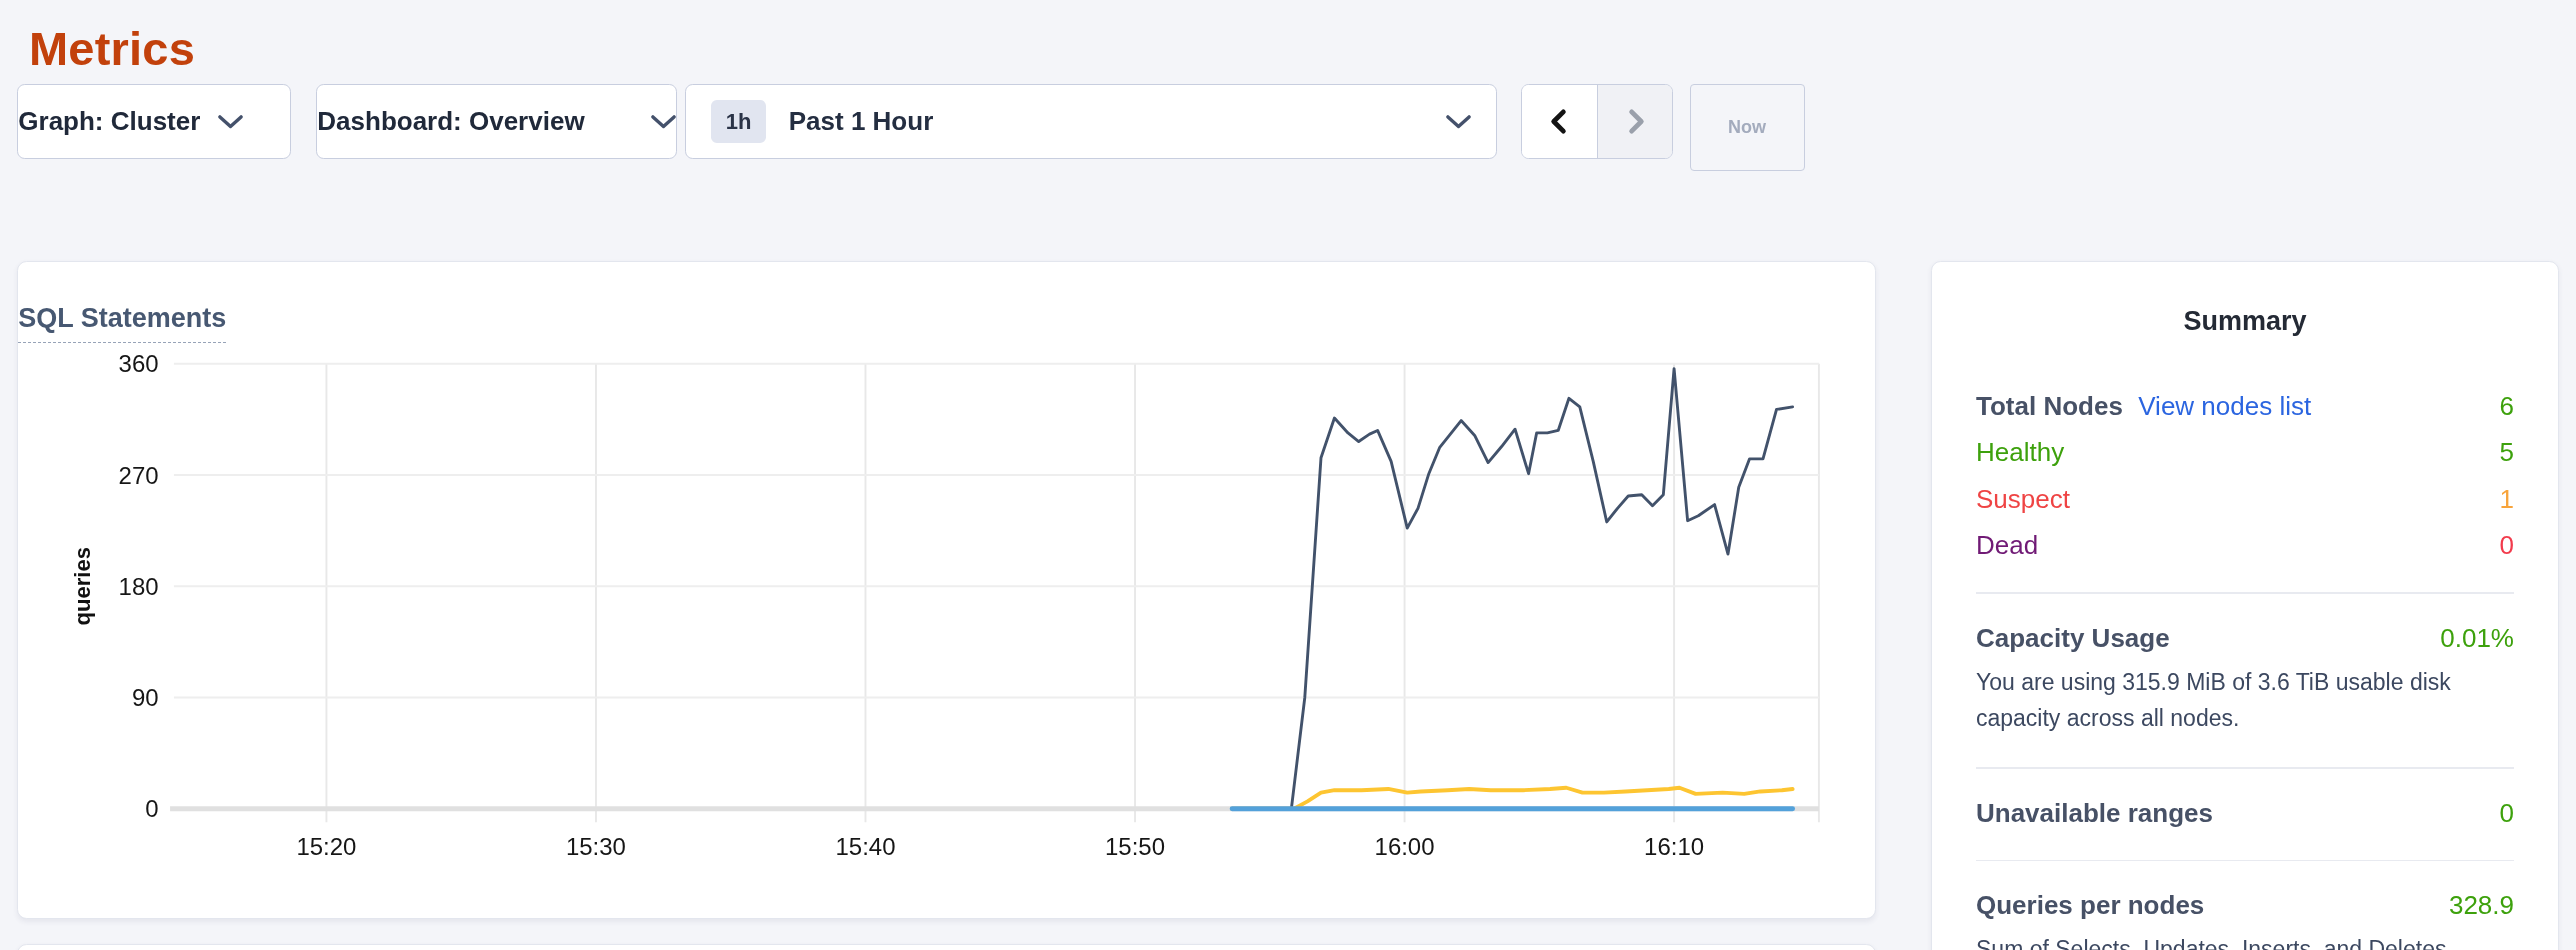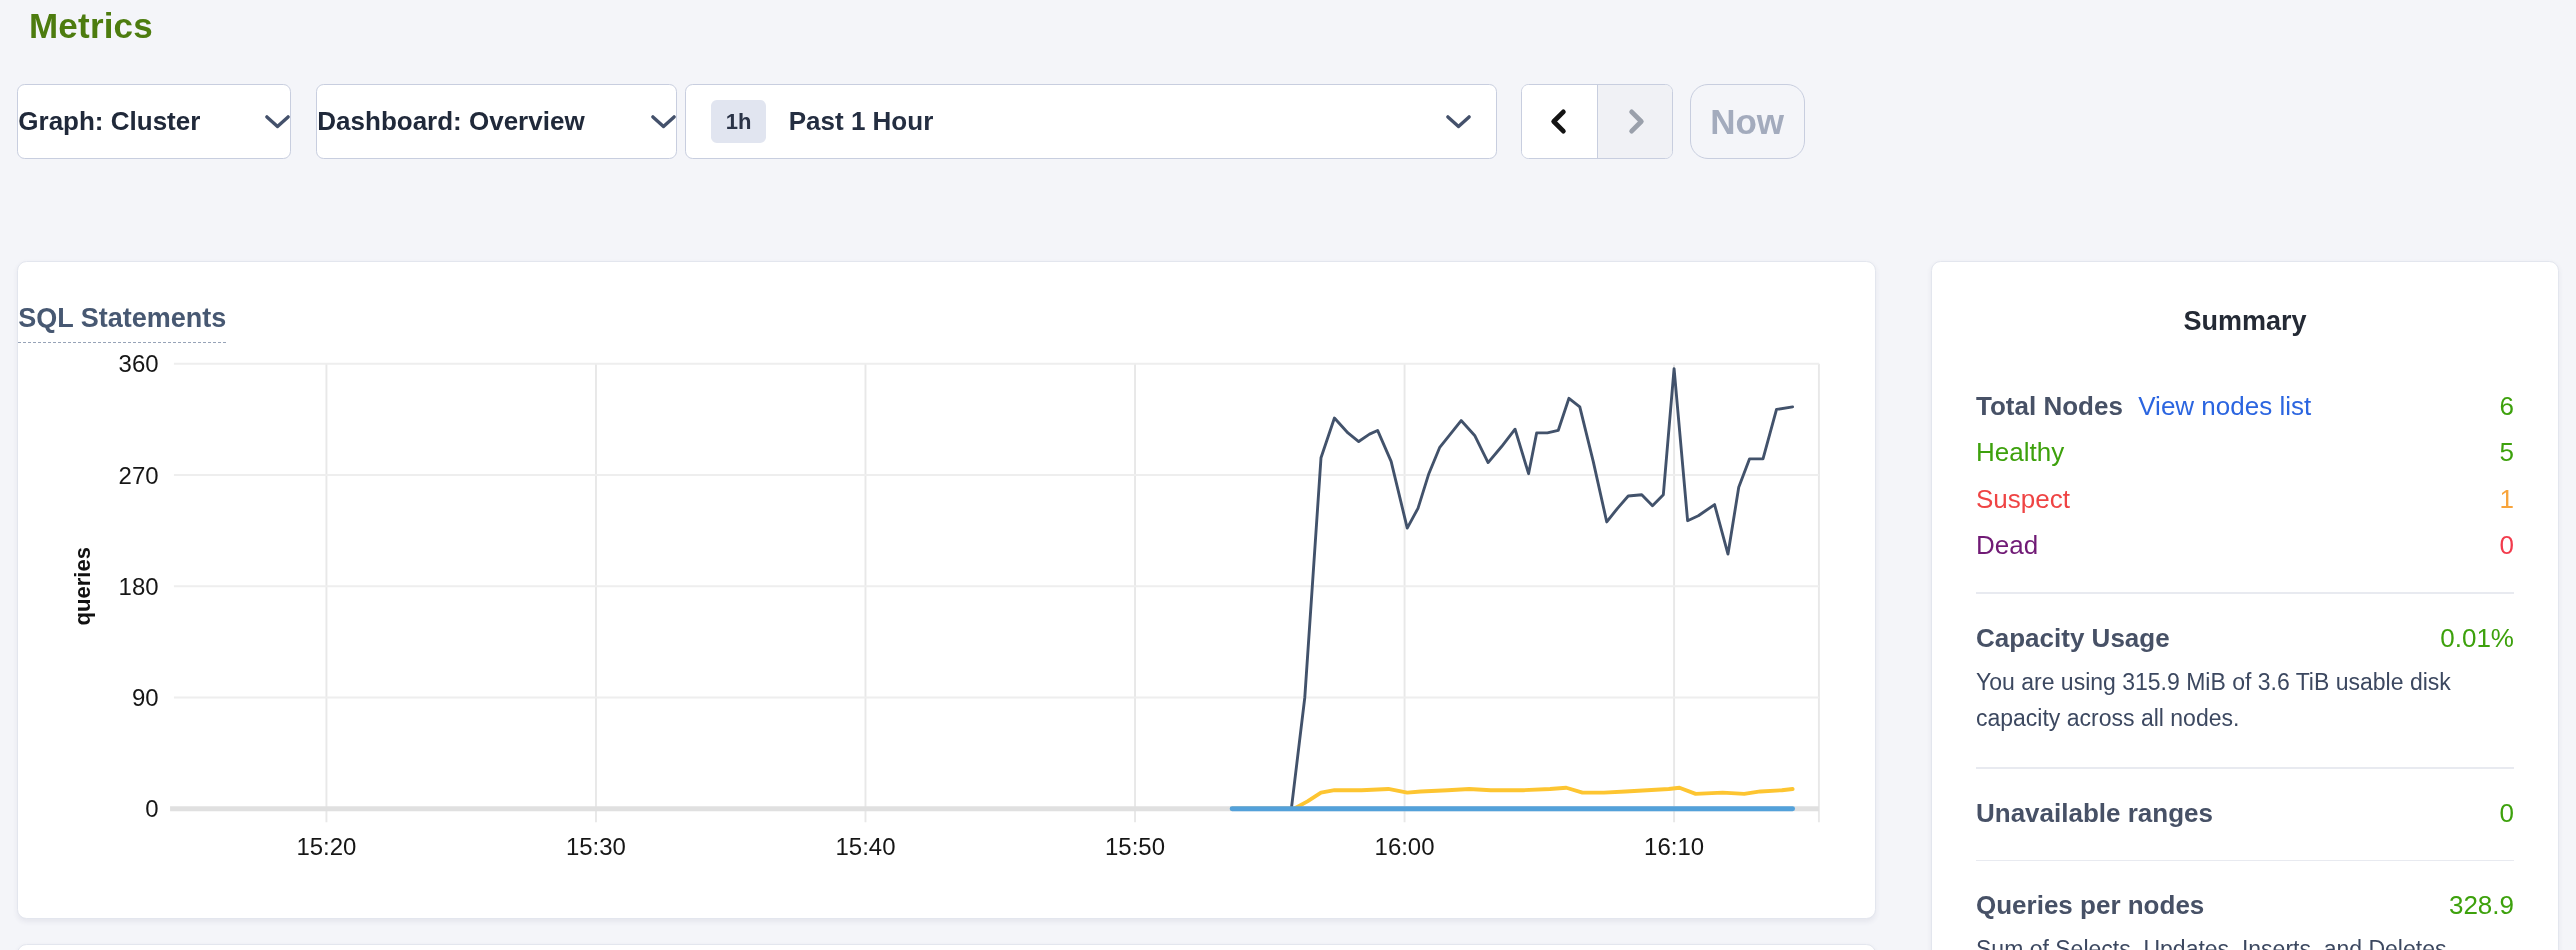--- a/index.html
+++ b/index.html
@@ -4,53 +4,53 @@
 <style>
   html,body{margin:0;padding:0;}
   body{
     width:2576px;height:950px;overflow:hidden;position:relative;
     background:#f4f5f9;
     font-family:"Liberation Sans", sans-serif;
     -webkit-font-smoothing:antialiased;
   }
   
   .page-title{
-    margin:0;padding:6px 0 0 29px;
-    font-size:35px;font-weight:600;color:#4d7c0f;letter-spacing:0.2px;
+    margin:0;padding:21px 0 0 29px;
+    font-size:47px;font-weight:600;color:#c2410c;letter-spacing:0.2px;
   }
   
   .toolbar{position:absolute;top:84px;left:17.3px;display:flex;align-items:stretch;height:75px;}
   .tb-box{
     box-sizing:border-box;height:75px;background:#ffffff;
     border:1.9px solid #c8cedf;border-radius:7.7px;
     display:flex;align-items:center;cursor:pointer;
   }
-  .dd-graph{width:274px;justify-content:space-between;gap:17.3px;}
+  .dd-graph{width:274px;justify-content:flex-start;gap:17.3px;}
   .dd-dash{width:361px;margin-left:25px;justify-content:space-between;gap:17.3px;}
   .dd-label{font-size:26px;font-weight:700;color:#20293a;}
   .chev{flex:0 0 auto;}
   .timebox{width:812px;margin-left:8px;padding:0 25px;gap:23px;justify-content:flex-start;}
   .time-badge{
     background:#e1e5f0;border-radius:5.8px;padding:8.6px 14.4px;
     font-size:22px;font-weight:700;color:#2a3347;
   }
   .time-label{font-size:26px;font-weight:600;color:#242e41;}
   .timebox .chev{margin-left:auto;}
   .pager{
     box-sizing:border-box;margin-left:24px;width:152px;height:75px;
     border:1.9px solid #c8cedf;border-radius:7.7px;display:flex;overflow:hidden;background:#fff;
   }
   .pager-btn{flex:1 1 50%;display:flex;align-items:center;justify-content:center;cursor:pointer;}
   .pager-prev{background:#ffffff;}
   .pager-next{background:#f0f1f5;border-left:1.9px solid #c8cedf;cursor:default;}
   .now-btn{
-    box-sizing:border-box;margin-left:16.3px;width:115px;height:75px;
-    border:1.9px solid #c8cedf;border-radius:18px;background:transparent;
+    box-sizing:border-box;margin-left:16.3px;width:115px;height:87px;
+    border:1.9px solid #c8cedf;border-radius:4px;background:transparent;
     display:flex;align-items:center;justify-content:center;
-    font-size:35px;font-weight:700;color:#a3abbd;cursor:default;
+    font-size:18px;font-weight:700;color:#a3abbd;cursor:default;
   }
   
   .card{
     position:absolute;background:#ffffff;
     border:1px solid #e3e6ee;border-radius:9.6px;
     box-shadow:0 2.9px 5.8px rgba(60,70,100,.08);
     box-sizing:border-box;
   }
   .chart-card{left:17.3px;top:261px;width:1859px;height:658px;}
   .summary-card{left:1931px;top:261px;width:628px;height:749px;padding:0 44px;}

